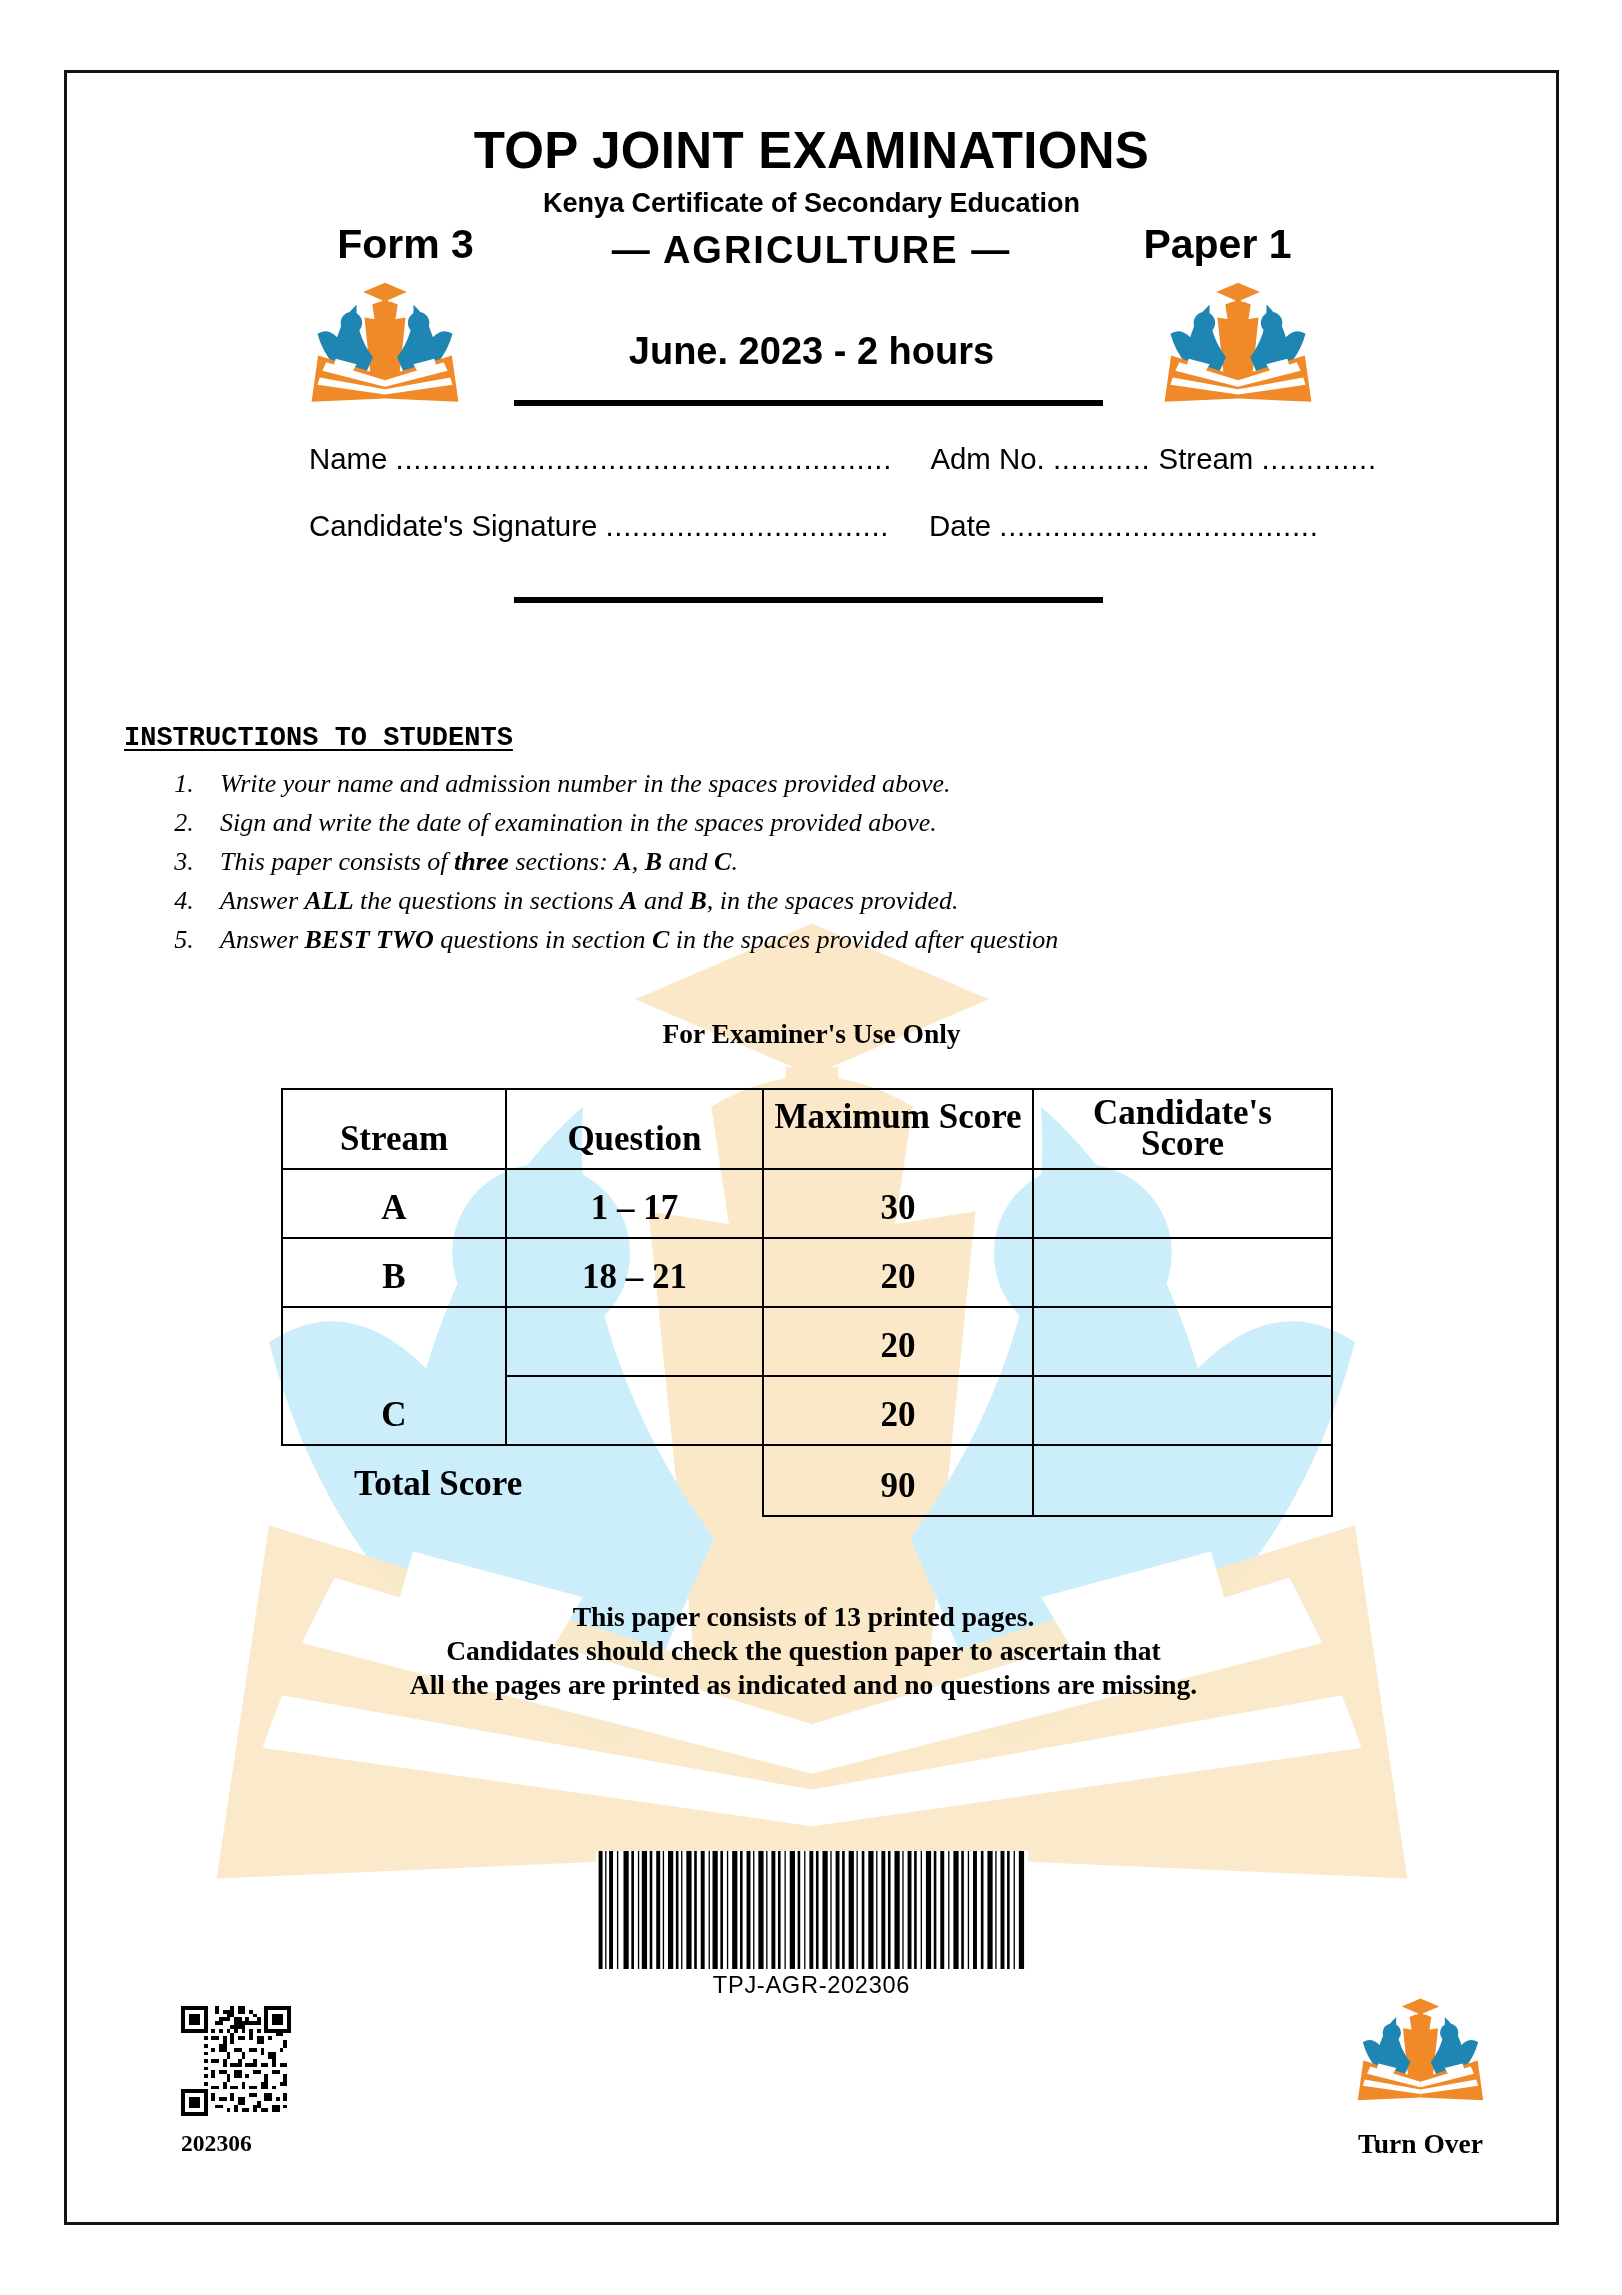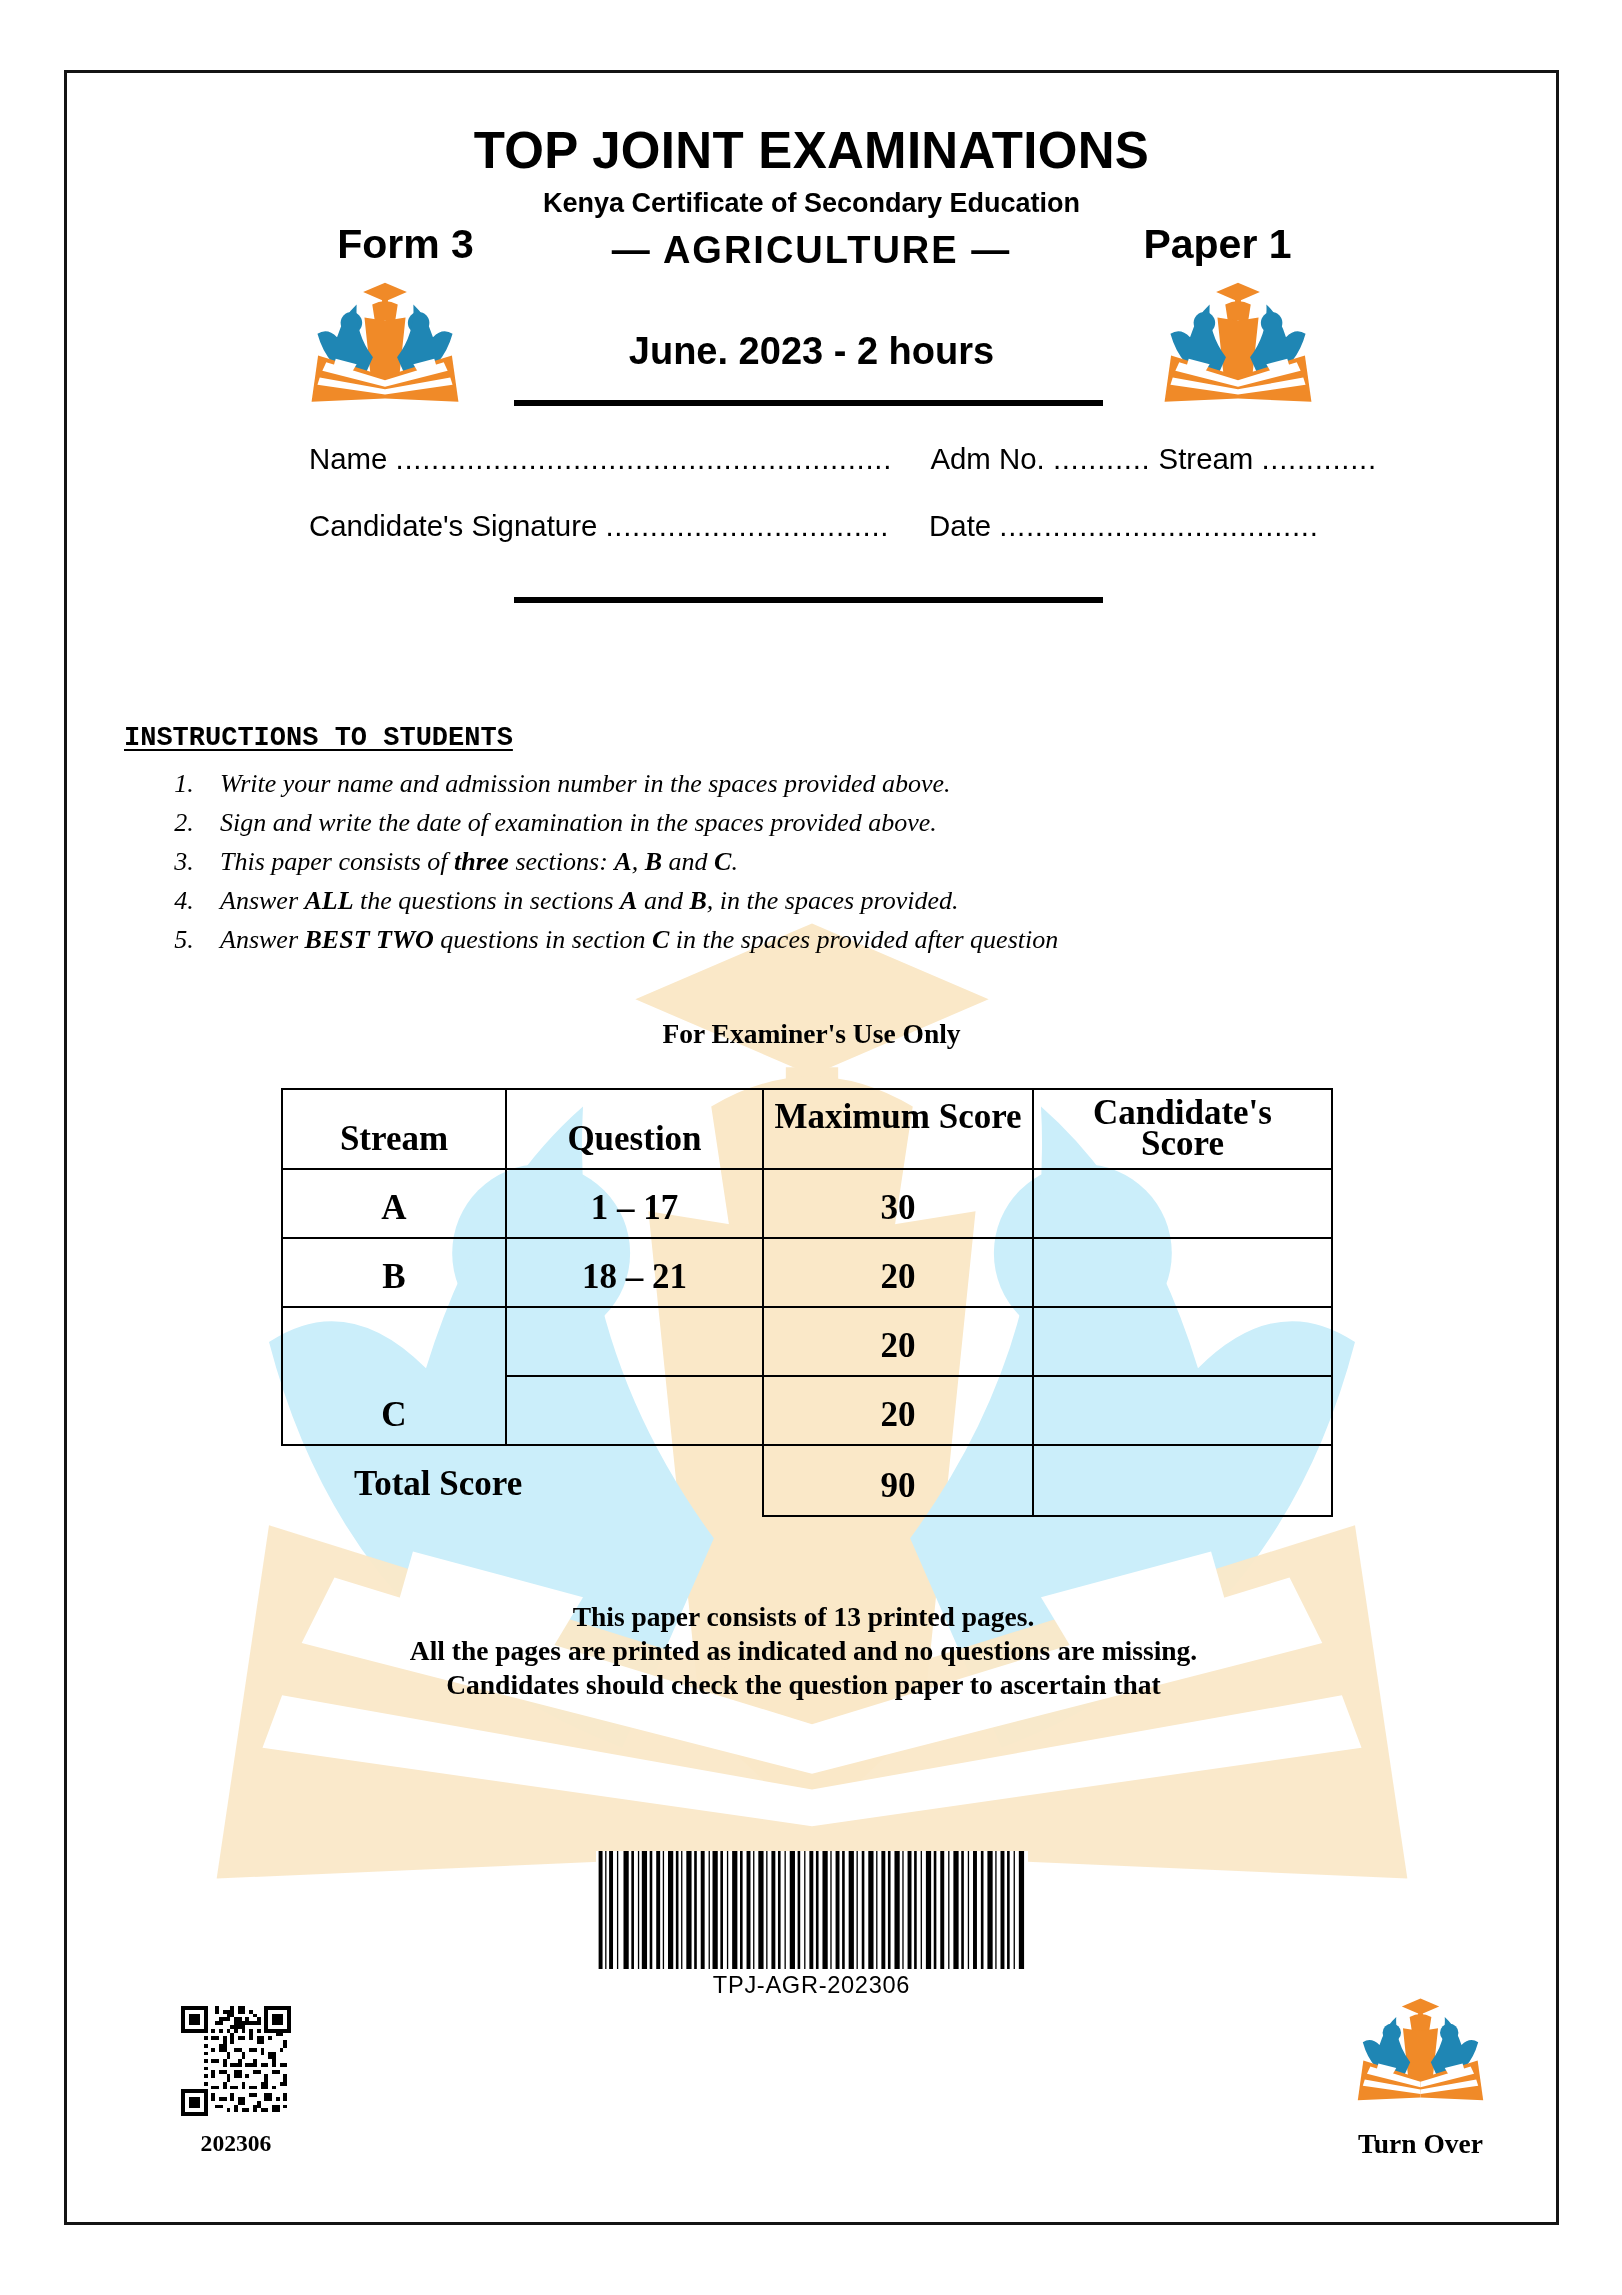--- a/index.html
+++ b/index.html
@@ -237,21 +237,21 @@
     width: 432px;
   }
   #barcode-label {
     font-family: "Liberation Sans", sans-serif;
     font-size: 23.6px;
     letter-spacing: 0.7px;
     margin-top: 2.6px;
   }
 
   
-  #qr-wrap { position: absolute; left: 181px; top: 2006px; text-align: center; }
+  #qr-wrap { position: absolute; left: 181px; top: 2006px; text-align: left; }
   #qr-code { width: 110px; height: 110px; display: block; }
   #qr-label {
     margin-top: 14.4px;
     font-size: 23.6px;
     font-weight: 700;
     font-family: "Liberation Serif", serif;
   }
   #footer-logo-wrap { position: absolute; right: 137px; top: 1996px; text-align: center; }
   #footer-logo { width: 131px; height: 108px; display: block; margin: 0 auto; }
   #turn-over {
@@ -432,22 +432,22 @@
     <tr>
       <td class="tall totlabel" colspan="2">Total Score</td>
       <td class="tall">90</td>
       <td class="tall"></td>
     </tr>
   </tbody>
 </table>
 
 <div class="layer" id="notice">
   <div>This paper consists of 13 printed pages.</div>
+  <div>Candidates should check the question paper to ascertain that</div>
   <div>All the pages are printed as indicated and no questions are missing.</div>
-  <div>Candidates should check the question paper to ascertain that</div>
 </div>
 
 <div class="layer" id="barcode-wrap">
   <svg id="barcode" viewBox="0 0 330 90" preserveAspectRatio="none" aria-hidden="true">
     <rect x="0" y="0" width="330" height="90" fill="#ffffff"></rect>
     <g fill="#000000">
       <rect x="2" y="0" width="3" height="90"></rect>
         <rect x="7" y="0" width="1" height="90"></rect>
       <rect x="10" y="0" width="3" height="90"></rect>
         <rect x="16" y="0" width="1" height="90"></rect>

